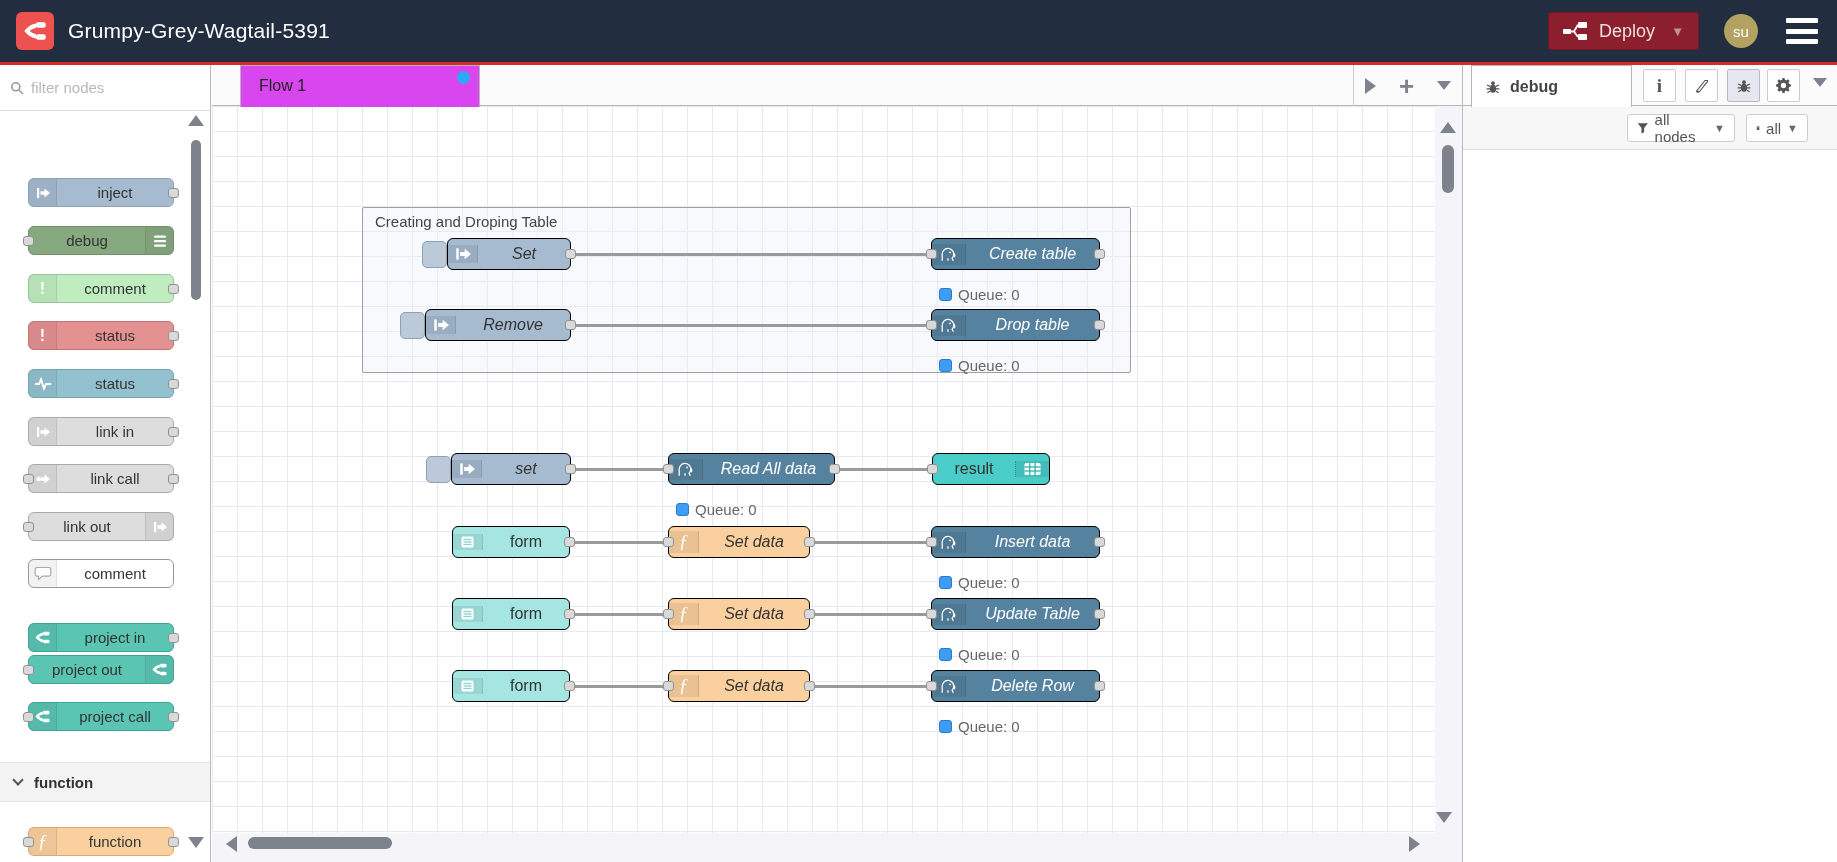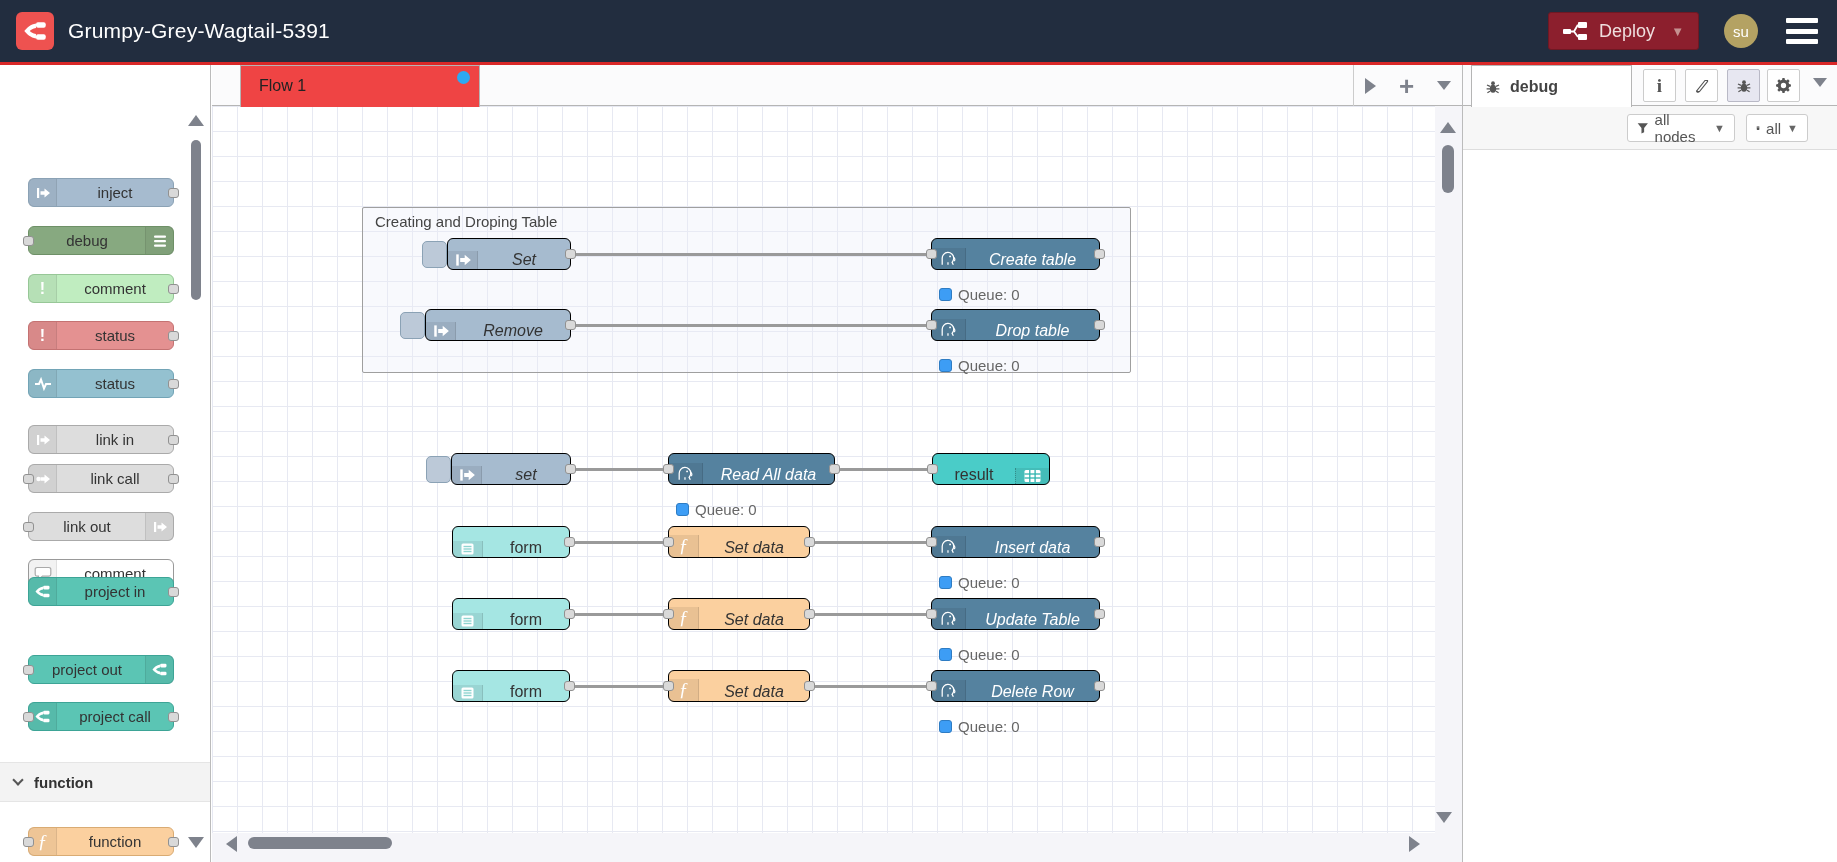--- a/index.html
+++ b/index.html
@@ -50,36 +50,36 @@
   
   .tri { width:0; height:0; position:absolute; }
   .tri.up { border-left:8px solid transparent; border-right:8px solid transparent; border-bottom:11px solid #7e828c; }
   .tri.down { border-left:8px solid transparent; border-right:8px solid transparent; border-top:11px solid #7e828c; }
   .tri.left { border-top:8px solid transparent; border-bottom:8px solid transparent; border-right:11px solid #7e828c; }
   .tri.right { border-top:8px solid transparent; border-bottom:8px solid transparent; border-left:11px solid #7e828c; }
   .thumb { position:absolute; background:#7e828c; border-radius:6px; }
 
   
   .tabbar { position:absolute; left:212px; top:65px; width:1250px; height:41px; background:#fbfbfc; border-bottom:1px solid #b5b5b5; }
-  .flow-tab { position:absolute; left:28px; top:0; width:240px; height:42px; background:#ef4444; border:1px solid #b5b5b5; border-bottom:none; z-index:3; font-size:16px; color:#222; line-height:40px; padding-left:18px; cursor:pointer; }
+  .flow-tab { position:absolute; left:28px; top:0; width:240px; height:42px; background:#d946ef; border:1px solid #b5b5b5; border-bottom:none; z-index:3; font-size:16px; color:#222; line-height:40px; padding-left:18px; cursor:pointer; }
   .dirty-dot { position:absolute; right:9px; top:5px; width:13px; height:13px; border-radius:50%; background:#2da9f2; }
   .tabbar .btns { position:absolute; left:1141px; top:0; height:41px; width:109px; border-left:1px solid #ccc; display:flex; align-items:center; justify-content:space-around; }
   .tabbar .btns .plus { font-size:26px; color:#7e828c; font-weight:bold; line-height:20px; cursor:pointer; }
   .mini-tri { display:inline-block; width:0; height:0; }
   .mini-right { border-top:8px solid transparent; border-bottom:8px solid transparent; border-left:11px solid #7e828c; }
   .mini-down { border-left:7px solid transparent; border-right:7px solid transparent; border-top:9px solid #7e828c; }
 
   
   .canvas { position:absolute; left:212px; top:106px; width:1250px; height:756px; background:#f5f5f9; }
   .grid { position:absolute; left:0; top:0; width:1223px; height:727px; background-color:#fff;
     background-image:linear-gradient(#e7e9f2 1px, transparent 1px), linear-gradient(90deg, #e7e9f2 1px, transparent 1px);
     background-size:25px 25px; }
   .group { position:absolute; border:1px solid #9f9f9f; border-radius:2px; background:rgba(235,238,248,0.35); }
   .gtitle { padding:5px 0 4px 12px; font-size:15px; color:#444; }
-  .fnode { position:absolute; height:32px; border:1px solid; border-radius:6px; display:flex; align-items:flex-end; font-size:16px; cursor:pointer; }
+  .fnode { position:absolute; height:32px; border:1px solid; border-radius:6px; display:flex; align-items:center; font-size:16px; cursor:pointer; }
   .fnode .ic { width:30px; display:flex; align-items:center; justify-content:center; background:rgba(0,0,0,0.07); border-right:1px solid rgba(0,0,0,0.1); }
   .fnode .ic.right { border-right:none; border-left:1px dotted rgba(0,0,0,0.25); }
   .fnode .lbl { flex:1; display:flex; align-items:center; justify-content:center; padding:0 6px; color:#333; }
   .fnode.c-postgres .lbl { color:#fff; }
   .it { font-style:italic; }
   .fnode .port { top:10px; }
   .fnode .port.pl { left:-6px; } .fnode .port.pr { right:-6px; }
   .inj-btn { position:absolute; left:-26px; top:2px; width:25px; height:27px; background:#bcc9d8; border:1px solid #8ba2b5; border-radius:5px; cursor:pointer; }
   .wire { position:absolute; height:3px; background:#9a9a9a; border-radius:2px; }
   .nstatus { position:absolute; display:flex; align-items:center; gap:6px; font-size:15px; color:#666; }
@@ -123,20 +123,27 @@
       <span>su</span>
     </div>
   <div class="burger">
       <span></span>
       <span></span>
       <span></span>
     </div>
 </div>
 
 <div class="palette">
+  <div class="search-bar">
+    <svg width="14" height="14" viewBox="0 0 14 14" fill="none" stroke="#999" stroke-width="1.6">
+        <circle cx="5.8" cy="5.8" r="4"></circle>
+        <path d="M9 9l4 4"></path>
+      </svg>
+    <input type="text" placeholder="filter nodes" style="">
+  </div>
 
 
   <div class="pnode c-inject" style="top:113px;">
     <span class="ic">
         <svg width="16" height="16" viewBox="0 0 16 16" fill="#fff">
           <path d="M2 3h2.2v10H2z"></path>
           <path d="M5.5 6.2h4V3.4L15 8l-5.5 4.6V9.8h-4z"></path>
         </svg>
       </span>
     <span class="lbl">inject</span>
@@ -174,21 +181,21 @@
   <div class="pnode c-status" style="top:304px;">
     <span class="ic">
         <svg width="18" height="14" viewBox="0 0 18 14">
           <polyline points="1,7 5,7 7,2.5 10,11.5 12,7 17,7" fill="none" stroke="#fff" stroke-width="2"></polyline>
         </svg>
       </span>
     <span class="lbl">status</span>
     <span class="port pr"></span>
   </div>
 
-  <div class="pnode c-link" style="top:360px;">
+  <div class="pnode c-link" style="top:352px;">
     <span class="ic">
         <svg width="16" height="16" viewBox="0 0 16 16" fill="#fff">
           <path d="M2 3h2.2v10H2z"></path>
           <path d="M5.5 6.2h4V3.4L15 8l-5.5 4.6V9.8h-4z"></path>
         </svg>
       </span>
     <span class="lbl">link in</span>
     <span class="port pr"></span>
   </div>
 
@@ -217,21 +224,21 @@
 
   <div class="pnode c-comment" style="top:494px;">
     <span class="ic">
         <svg width="18" height="15" viewBox="0 0 18 15">
           <path d="M3 1.5h12a1.8 1.8 0 0 1 1.8 1.8v5a1.8 1.8 0 0 1-1.8 1.8H8.5L4.5 13.5v-3.4H3A1.8 1.8 0 0 1 1.2 8.3v-5A1.8 1.8 0 0 1 3 1.5z" fill="#fff" stroke="#aaa" stroke-width="1.2"></path>
         </svg>
       </span>
     <span class="lbl">comment</span>
   </div>
 
-  <div class="pnode c-project" style="top:512px;justify-content:space-between;">
+  <div class="pnode c-project" style="top:558px;justify-content:space-between;">
     <span class="ic">
         <svg width="17" height="17" viewBox="0 0 16 16" fill="#fff">
           <rect x="8.6" y="2.6" width="6" height="3.4" rx="1.2"></rect>
           <rect x="8.6" y="10" width="6" height="3.4" rx="1.2"></rect>
           <path d="M8.6 3.4C5.2 4 3.3 5.8 1.4 8c1.9 2.2 3.8 4 7.2 4.6v-2.7C6.7 9.5 5.6 8.9 4.8 8c.8-.9 1.9-1.5 3.8-1.9z"></path>
         </svg>
       </span>
     <span class="lbl">project in</span>
     <span class="port pr"></span>
   </div>

